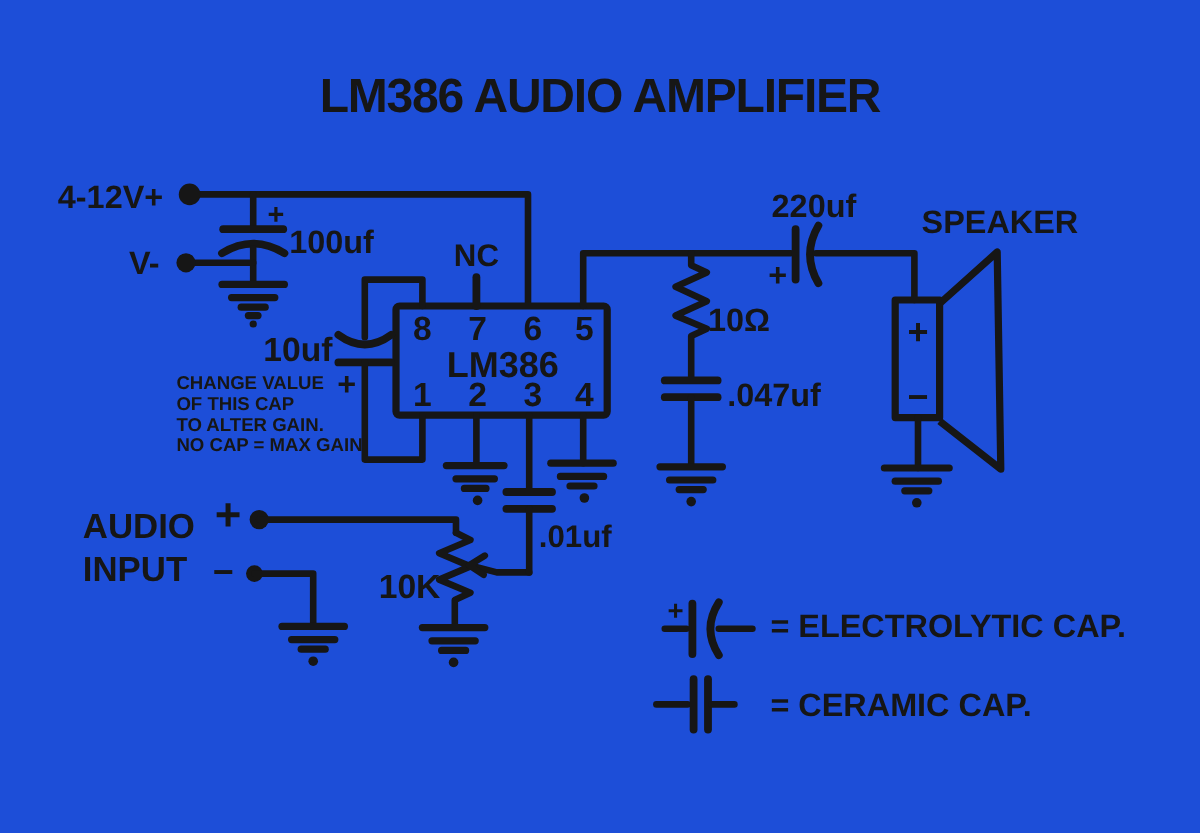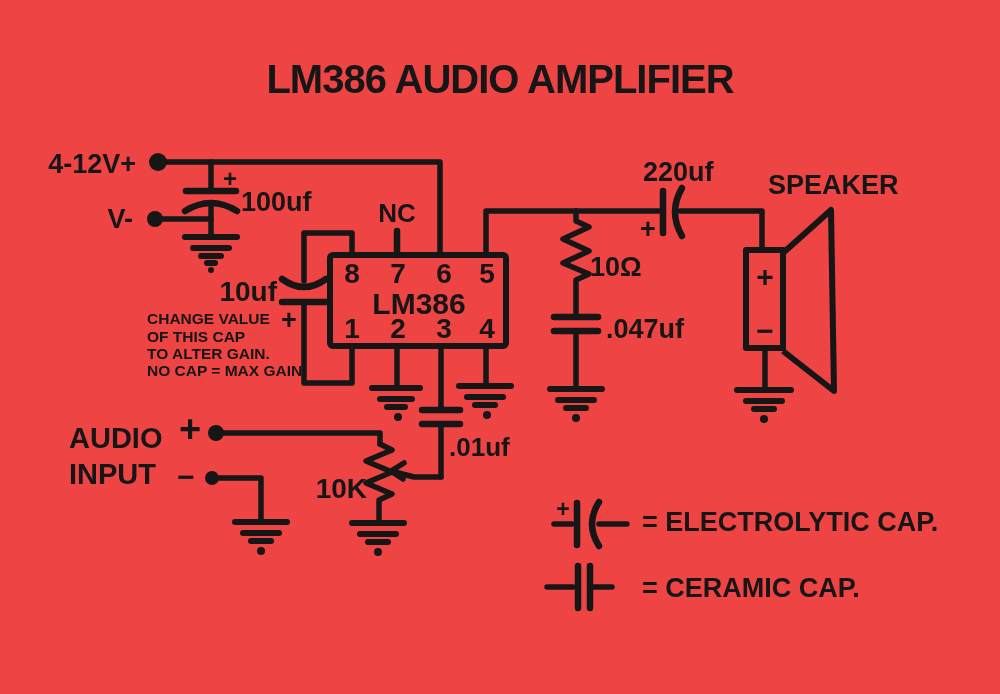--- a/index.html
+++ b/index.html
@@ -1,16 +1,16 @@
 <!DOCTYPE html>
 <html><head>
 <meta charset="utf-8">
 <style>
   html,body{margin:0;padding:0;background:#ffffff;}
-  #stage{position:relative;width:1000px;height:694px;background:#ef4444;overflow:hidden;text-decoration:underline;}
+  #stage{position:relative;width:1000px;height:694px;background:#1d4ed8;overflow:hidden;text-decoration:underline;}
   svg{display:block;}
   .w{stroke:#161616;stroke-width:5.5;fill:none;stroke-linecap:round;stroke-linejoin:round;}
   .p{stroke:#161616;stroke-width:6.5;fill:none;stroke-linecap:round;}
   .box{stroke:#161616;stroke-width:6;fill:none;stroke-linejoin:round;}
   .gnd line{stroke:#161616;stroke-width:6;stroke-linecap:round;}
   .dot{fill:#161616;stroke:none;}
   .lbl{font-family:"Liberation Sans","DejaVu Sans",sans-serif;font-weight:bold;fill:#161616;}
   .title{letter-spacing:-1px;}
 </style>
 </head>

